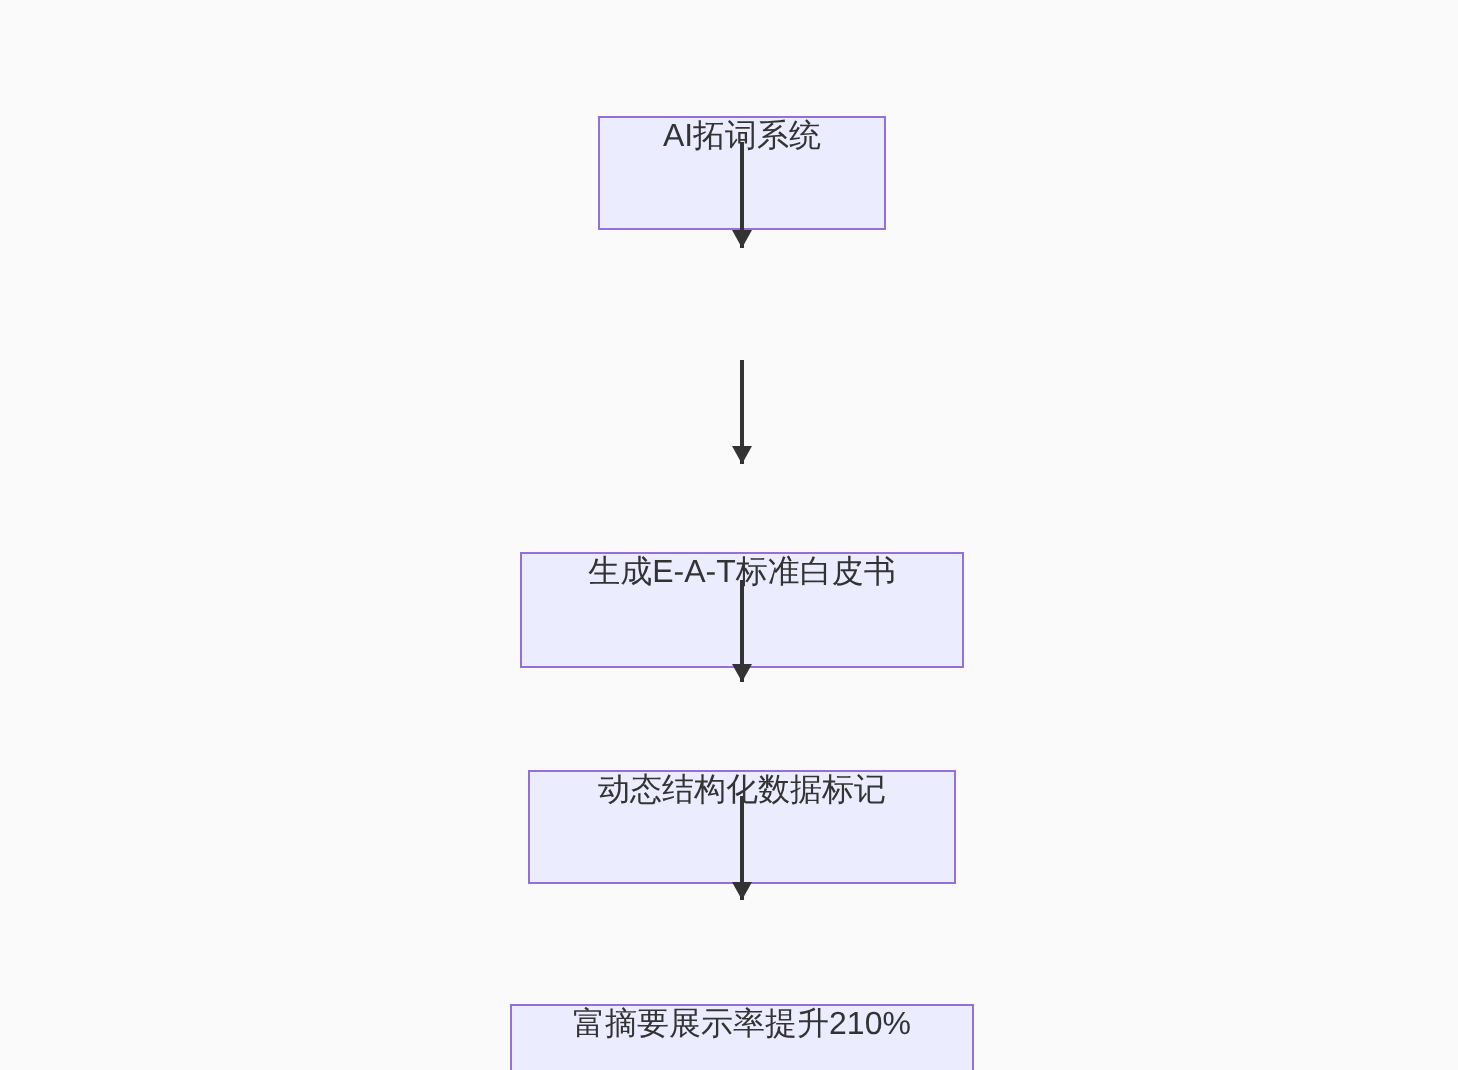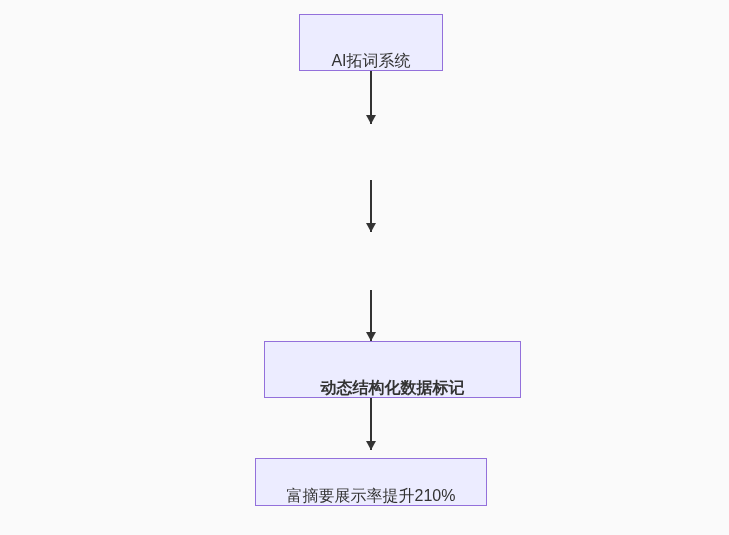--- a/index.html
+++ b/index.html
@@ -11,24 +11,25 @@
     width: 729px;
     height: 535px;
     background: var(--canvas-bg, #fafafa);
     overflow: hidden;
     font-family: "Liberation Sans", "DejaVu Sans", sans-serif;
   }
   .node {
     position: absolute;
     box-sizing: border-box;
     display: flex;
-    align-items: flex-end;
+    align-items: flex-start;
     justify-content: center;
     background: var(--node-fill, #ECECFF);
     border: 1px solid var(--node-border, #9370DB);
+    margin-top: 44px;
   }
   .node-label {
     font-size: 16px;
     color: var(--text-color, #333333);
     white-space: nowrap;
     line-height: 1.2;
   }
   .arrow {
     position: absolute;
     width: 2px;
@@ -56,26 +57,29 @@
 
   <div class="arrow" style="left:370px; top:71px; height:53px;">
     <span class="arrowhead"></span>
   </div>
 
 
   <div class="arrow" style="left:370px; top:180px; height:52px;">
     <span class="arrowhead"></span>
   </div>
 
+  <div class="node" style="left:260px; top:232px; width:222px; height:58px;">
+    <span class="node-label">生成E-A-T标准白皮书</span>
+  </div>
 
   <div class="arrow" style="left:370px; top:290px; height:51px;">
     <span class="arrowhead"></span>
   </div>
 
-  <div class="node" style="left:264px; top:341px; width:257px; height:57px;font-weight:bold;">
+  <div class="node" style="left:264px; top:341px; width:214px; height:57px;">
     <span class="node-label">动态结构化数据标记</span>
   </div>
 
   <div class="arrow" style="left:370px; top:398px; height:52px;">
     <span class="arrowhead"></span>
   </div>
 
   <div class="node" style="left:255px; top:458px; width:232px; height:48px;">
     <span class="node-label">富摘要展示率提升210%</span>
   </div>

